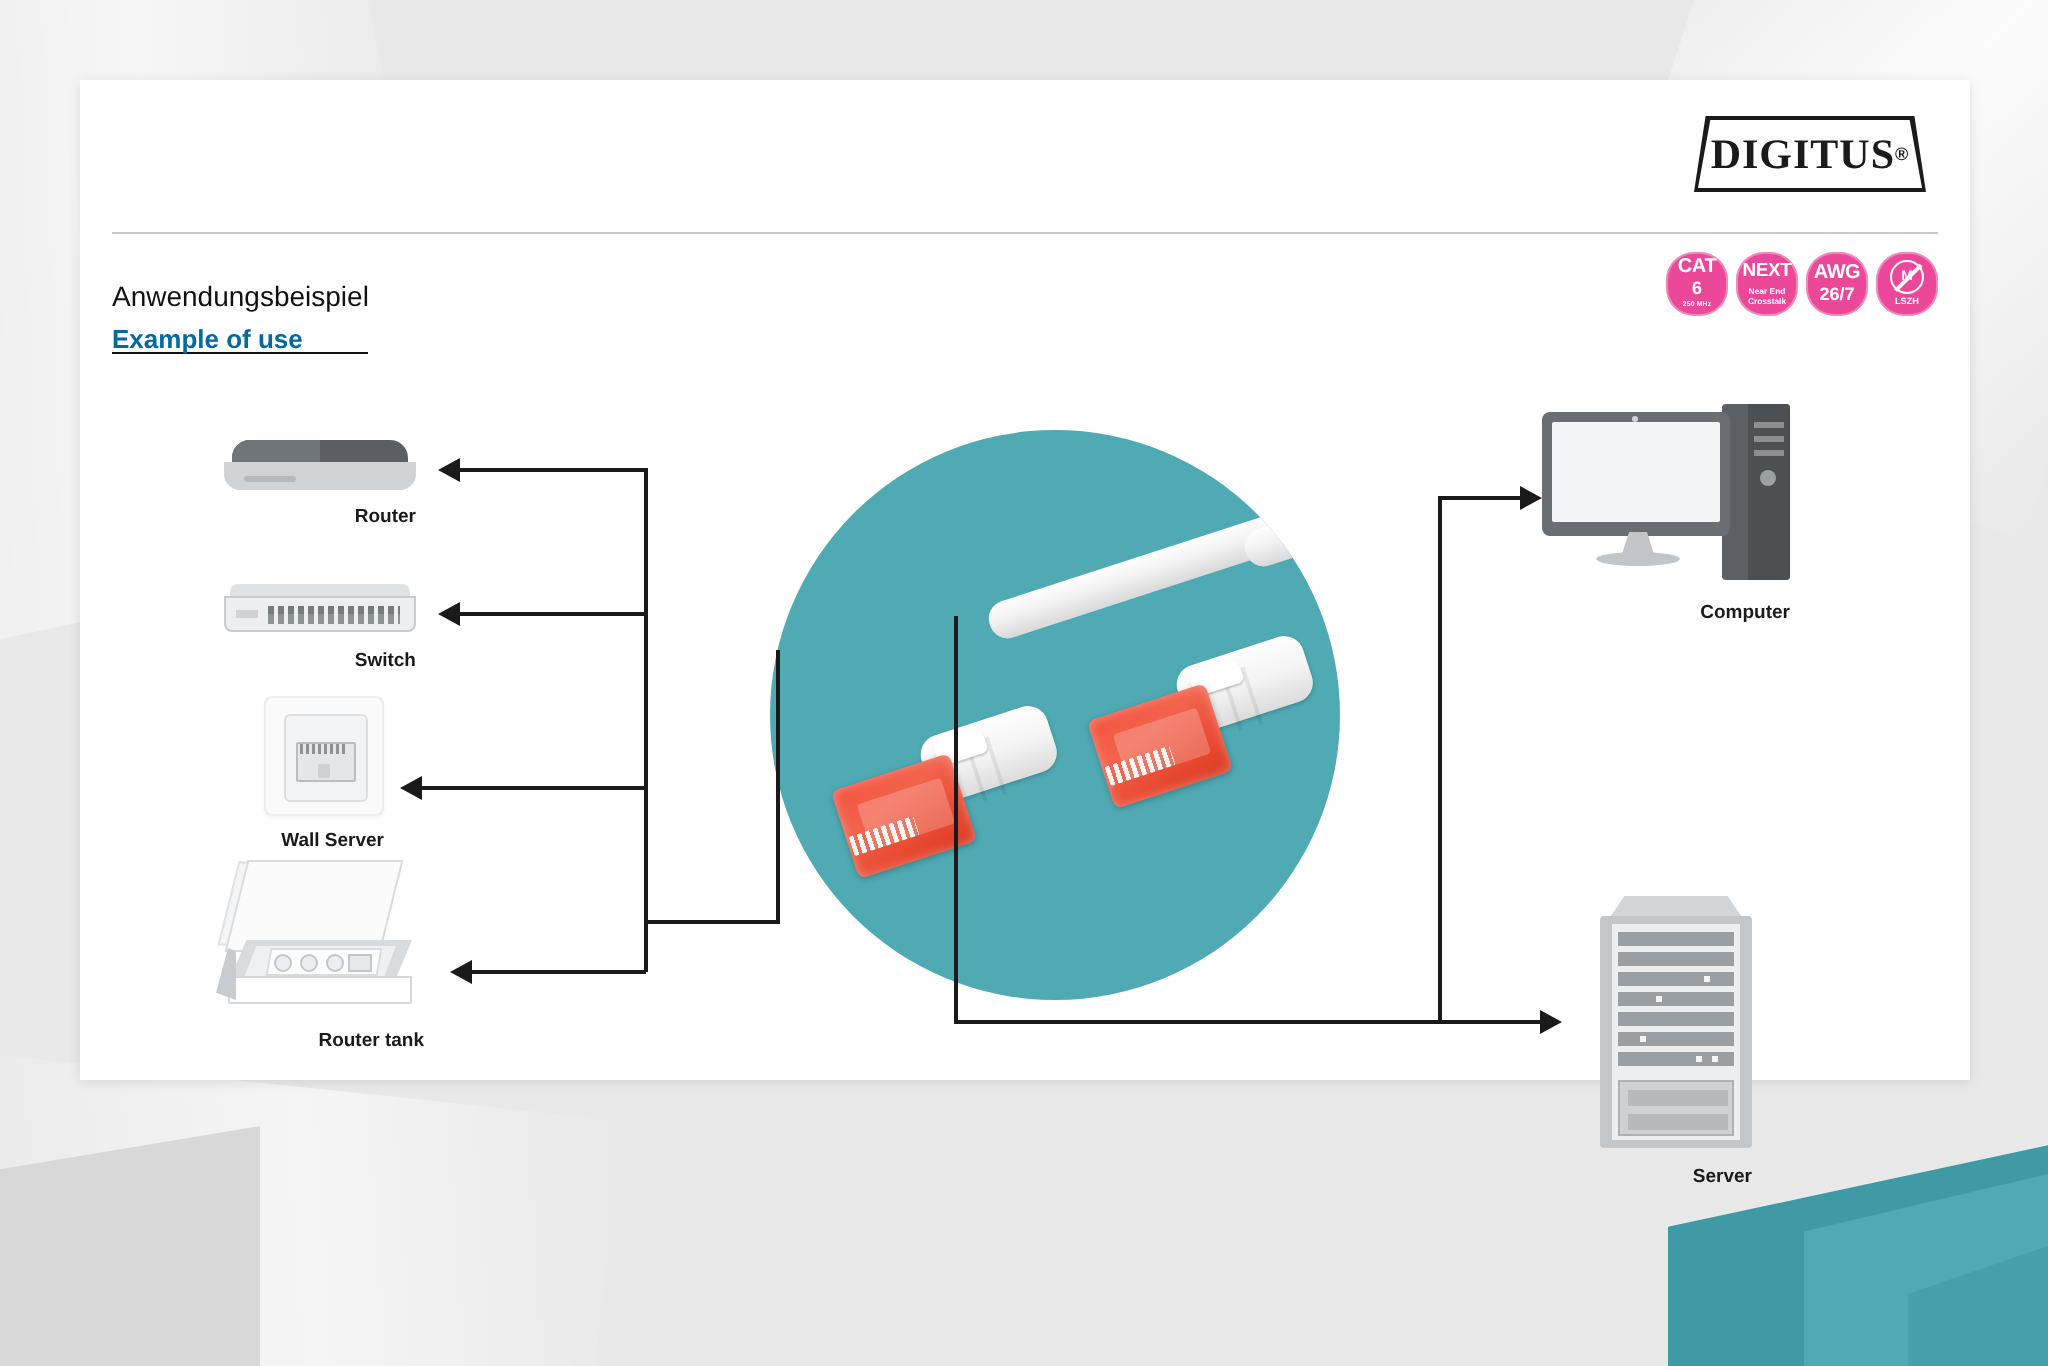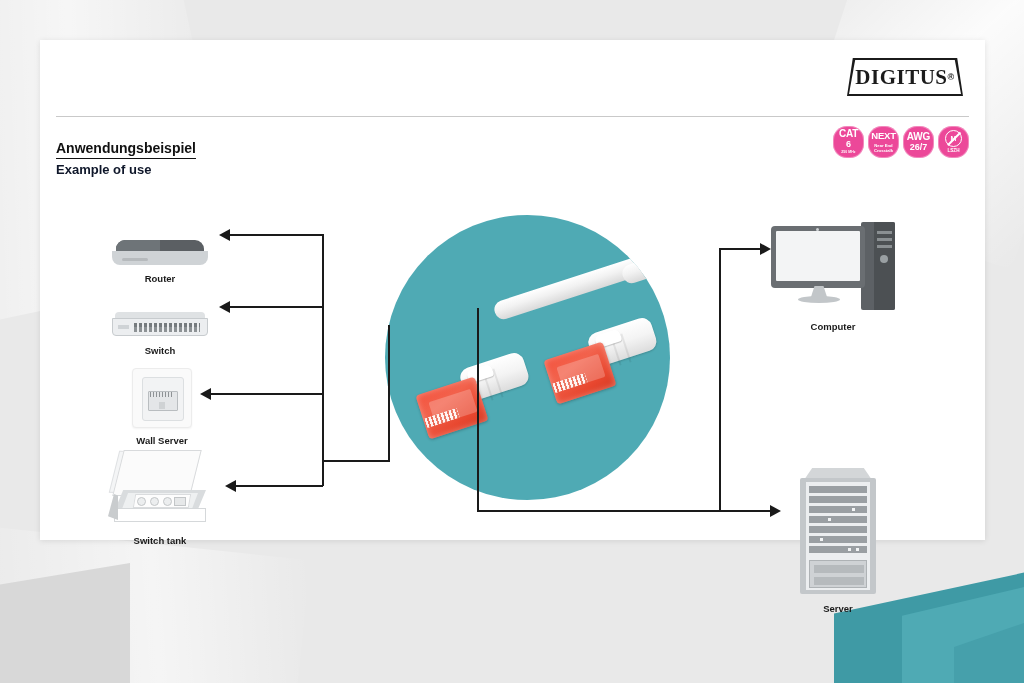--- a/index.html
+++ b/index.html
@@ -42,23 +42,23 @@
     font-size:21px;font-weight:bold;letter-spacing:.5px;color:#1b1b1b;
     font-family:"Liberation Serif", serif;}
   .logo .reg{font-size:9px;vertical-align:super;font-family:"Liberation Sans",sans-serif;}
 
   .title-row{position:absolute;left:16px;top:52px;display:flex;align-items:baseline;}
   .sku{color:#3fa3ad;font-size:17px;font-weight:bold;letter-spacing:.2px;}
   .sku-sep{color:#4a4a4a;font-size:14px;margin-left:12px;font-style:italic;font-weight:bold;}
   .sku-desc{color:#2f2f2f;font-size:14px;margin-left:6px;}
   .title-rule{position:absolute;left:16px;top:76px;width:913px;height:1px;background:#c9c9c9;}
 
-  .h-de{position:absolute;left:16px;top:100px;font-size:14px;font-weight:bold;color:#111;
-    border-bottom:1.6px solid #111;padding-bottom:2px;}
-  .h-en{position:absolute;left:16px;top:122px;font-size:13px;font-weight:bold;color:#0f172a;}
+  .h-de{position:absolute;left:16px;top:100px;font-size:14px;font-weight:normal;color:#111;
+    border-bottom:1.6px solid #111;padding-bottom:20px;}
+  .h-en{position:absolute;left:16px;top:122px;font-size:13px;font-weight:bold;color:#0369a1;}
 
   .badges{position:absolute;right:16px;top:86px;display:flex;gap:4px;}
   .badge{width:31px;height:32px;background:#ec4899;border-radius:14px;color:#fff;
     display:flex;flex-direction:column;align-items:center;justify-content:center;line-height:1;
     box-shadow:inset 0 0 0 1px rgba(255,255,255,.35);}
   .badge .b1{font-size:10px;font-weight:bold;letter-spacing:-.2px;}
   .badge .b2{font-size:9px;font-weight:bold;margin-top:1px;}
   .badge .b3{font-size:3.4px;font-weight:bold;margin-top:2px;letter-spacing:.1px;}
   .badge.next .b1{font-size:9.5px;}
   .badge.next .b2{font-size:4.2px;margin-top:2px;text-align:center;line-height:1.25;}
@@ -67,21 +67,21 @@
   .badge .lszh-circle::after{content:"";position:absolute;width:18px;height:1.6px;background:#fff;
     transform:rotate(-45deg);}
   .badge .lszh-circle .m{font-size:7px;font-weight:bold;}
   .badge .lszh-txt{font-size:4.6px;font-weight:bold;margin-top:2px;}
 
   .diagram{position:absolute;left:0;top:140px;width:945px;height:450px;}
 
   .teal-circle{position:absolute;left:345px;top:35px;width:285px;height:285px;border-radius:50%;
     background:#4faab4;}
 
-  .node{position:absolute;display:flex;flex-direction:column;align-items:center;margin-top:20px;}
+  .node{position:absolute;display:flex;flex-direction:column;align-items:flex-end;}
   .node .label{font-size:9.5px;font-weight:bold;color:#1a1a1a;margin-top:7px;white-space:nowrap;}
 
   
   .router{width:96px;height:26px;position:relative;}
   .router .top{position:absolute;left:4px;top:0;width:88px;height:13px;background:#5b5f63;
     border-radius:9px 9px 0 0;}
   .router .top2{position:absolute;left:4px;top:0;width:44px;height:13px;
     background:#6e7478;border-radius:9px 0 0 0;}
   .router .body{position:absolute;left:0;top:11px;width:96px;height:14px;background:#cfd3d6;
     border-radius:0 0 8px 8px;}
@@ -331,21 +331,21 @@
         <div class="boxtop"></div>
         <div class="inner"></div>
         <div class="sockets"></div>
         <div class="s s1"></div>
         <div class="s s2"></div>
         <div class="s s3"></div>
         <div class="data"></div>
         <div class="front"></div>
         <div class="side"></div>
       </div>
-      <div class="label">Switch tank</div>
+      <div class="label">Router tank</div>
     </div>
 
     <div class="node" style="left:731px;top:22px;">
       <div class="computer">
         <div class="tower"></div>
         <div class="tower-face"></div>
         <div class="tw-slot tw1"></div>
         <div class="tw-slot tw2"></div>
         <div class="tw-slot tw3"></div>
         <div class="tw-dot"></div>

